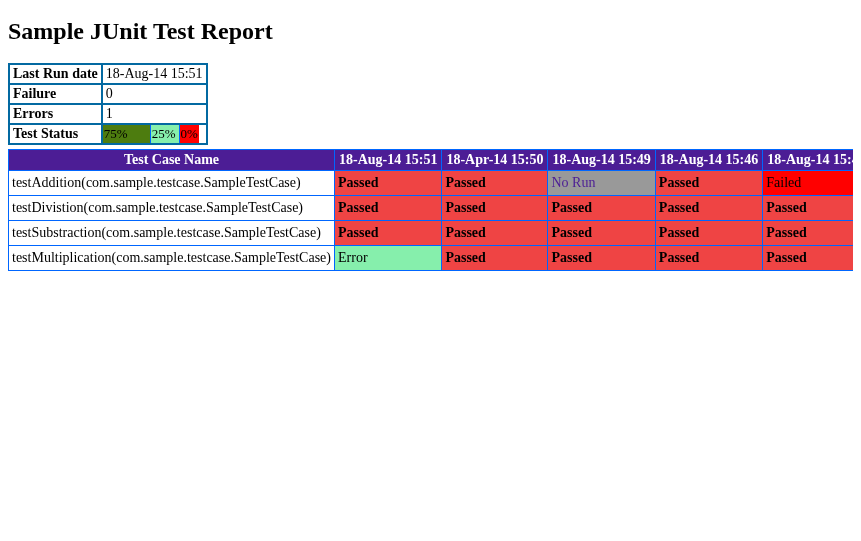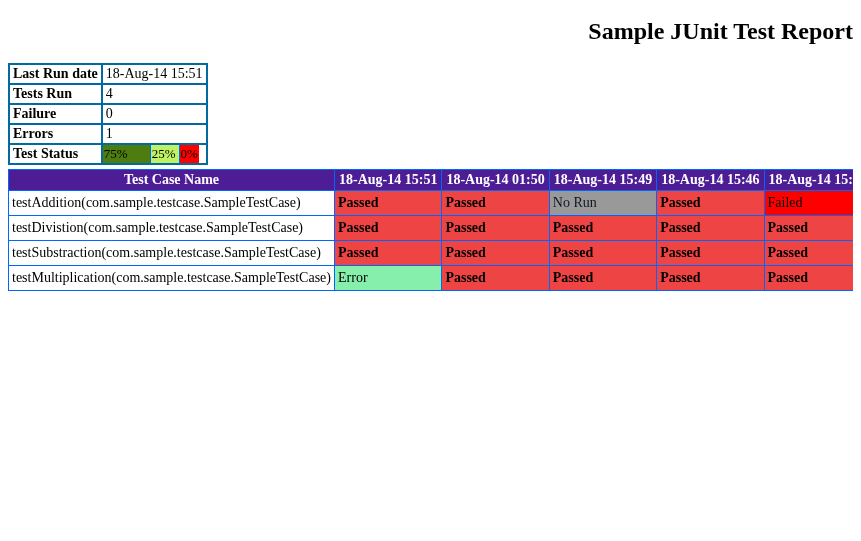--- a/index.html
+++ b/index.html
@@ -4,21 +4,20 @@
   <style>
     body {
       font-family: 'Times New Roman', serif;
       margin: 8px;
       background: #fff;
     }
     h2 {
       font-size: 24px;
       font-weight: bold;
       margin: 10px 0 18px 0;
-      text-align: right;
     }
     table {
       border-collapse: collapse;
     }
     .summary-table {
       margin-bottom: 4px;
     }
     .summary-table td, .summary-table th {
       border: 2px solid #0369a1;
       padding: 1px 3px;
@@ -41,21 +40,21 @@
       display: inline-block;
       font-size: 13px;
       padding: 1px 1px;
       box-sizing: border-box;
       border-right: 1px solid #0066ff;
     }
     .status-seg:last-child {
       border-right: none;
     }
     .green { background: #4d7c0f; color: #000; }
-    .orange { background: #bef264; color: #000; }
+    .orange { background: #86efac; color: #000; }
     .red { background: #ff0000; color: #000; }
 
     .results-table th, .results-table td {
       border: 1px solid #0066ff;
       padding: 4px 3px;
       font-size: 14px;
       text-align: left;
       white-space: nowrap;
     }
     .results-table th {
@@ -64,36 +63,32 @@
       font-weight: bold;
       text-align: center;
       padding: 2px 4px;
     }
     .name-cell {
       background: #fff;
     }
     .passed { background: #ef4444; color: #000; font-weight: bold; }
     .failed { background: #ff0000; color: #000; }
     .error  { background: #86efac; color: #000; }
-    .norun  { background: #999999; color: #0f172a; }
+    .norun  { background: #999999; color: #4c1d95; }
   </style>
 </head>
 <body>
 
 <h2>Sample JUnit Test Report</h2>
 
 <table class="summary-table">
   <tbody>
       <tr>
     <td class="label">Last Run date</td>
     <td>18-Aug-14 15:51</td>
-  </tr>
-  <tr>
-    <td class="label">Tests Run</td>
-    <td>4</td>
   </tr>
   <tr>
     <td class="label">Failure</td>
     <td>0</td>
   </tr>
   <tr>
     <td class="label">Errors</td>
     <td>1</td>
   </tr>
   <tr>
@@ -107,21 +102,21 @@
     </td>
   </tr>
 </tbody>
   </table>
 
 <table class="results-table">
   <thead>
     <tr id="header-row">
         <th>Test Case Name</th>
         <th>18-Aug-14 15:51</th>
-        <th>18-Aug-14 01:50</th>
+        <th>18-Apr-14 15:50</th>
         <th>18-Aug-14 15:49</th>
         <th>18-Aug-14 15:46</th>
         <th>18-Aug-14 15:45</th>
       </tr>
   </thead>
   <tbody id="results-body">
       <tr>
         <td class="name-cell">testAddition(com.sample.testcase.SampleTestCase)</td>
         <td class="passed">Passed</td>
         <td class="passed">Passed</td>

